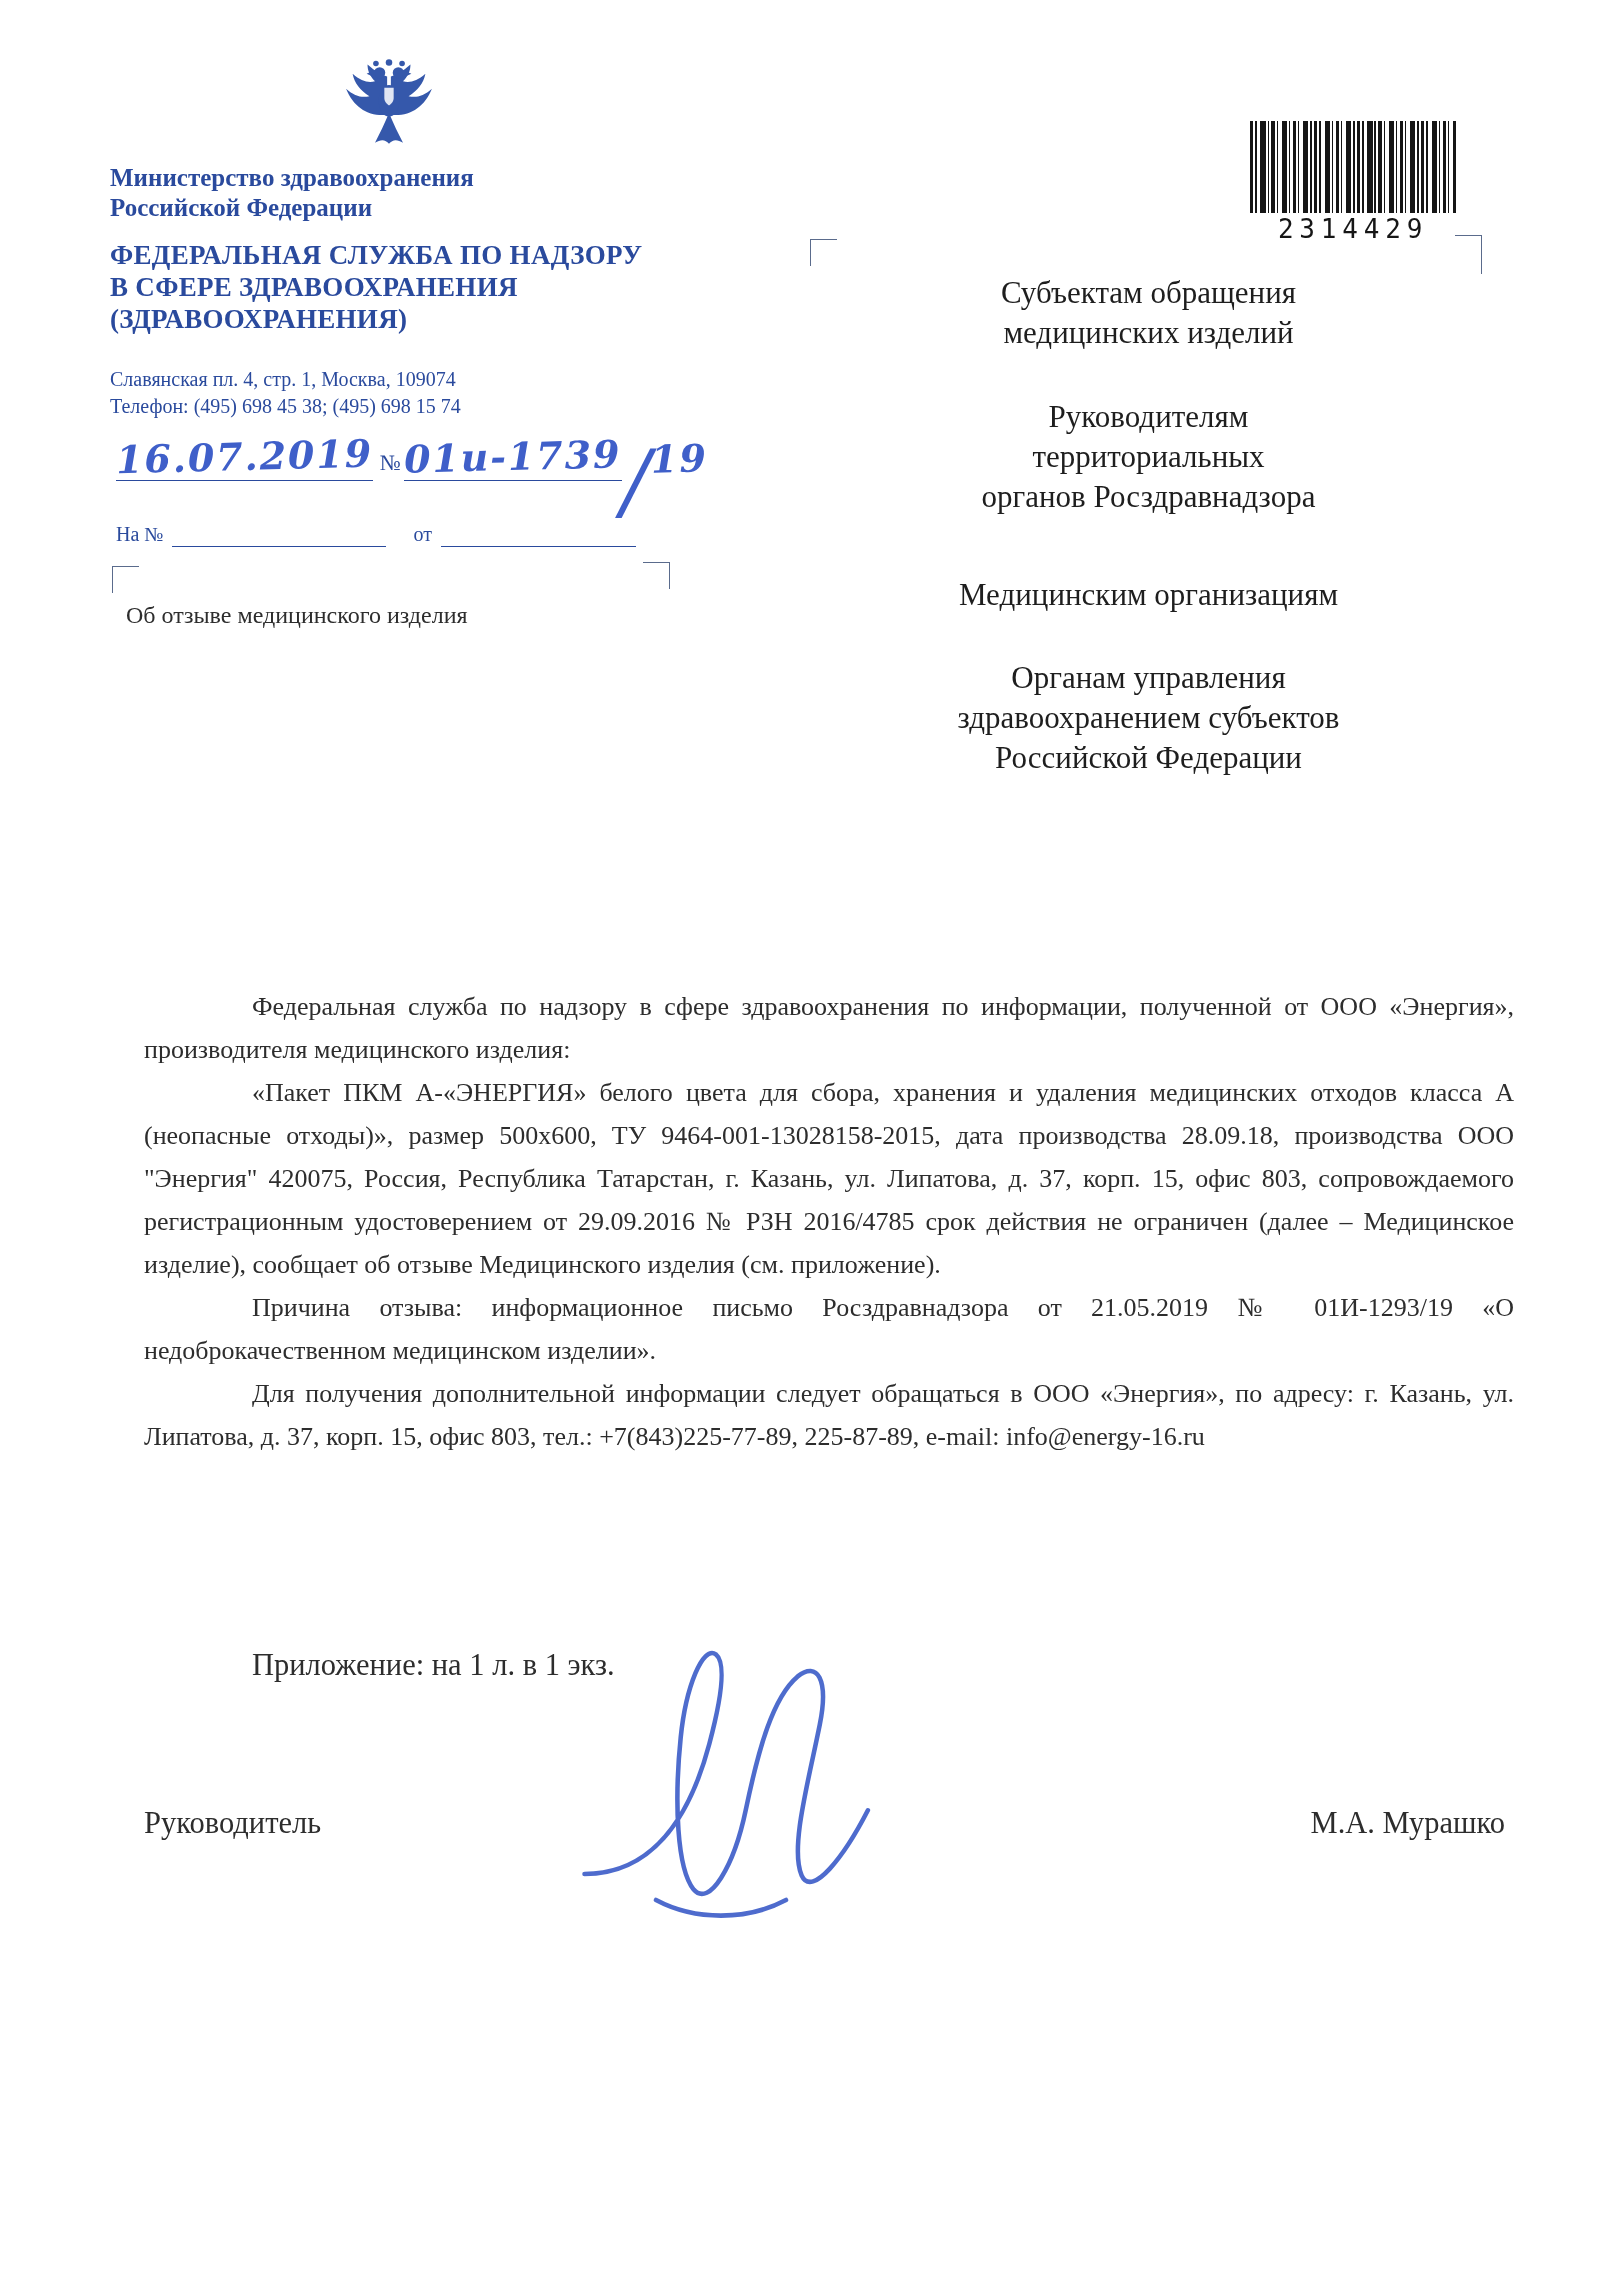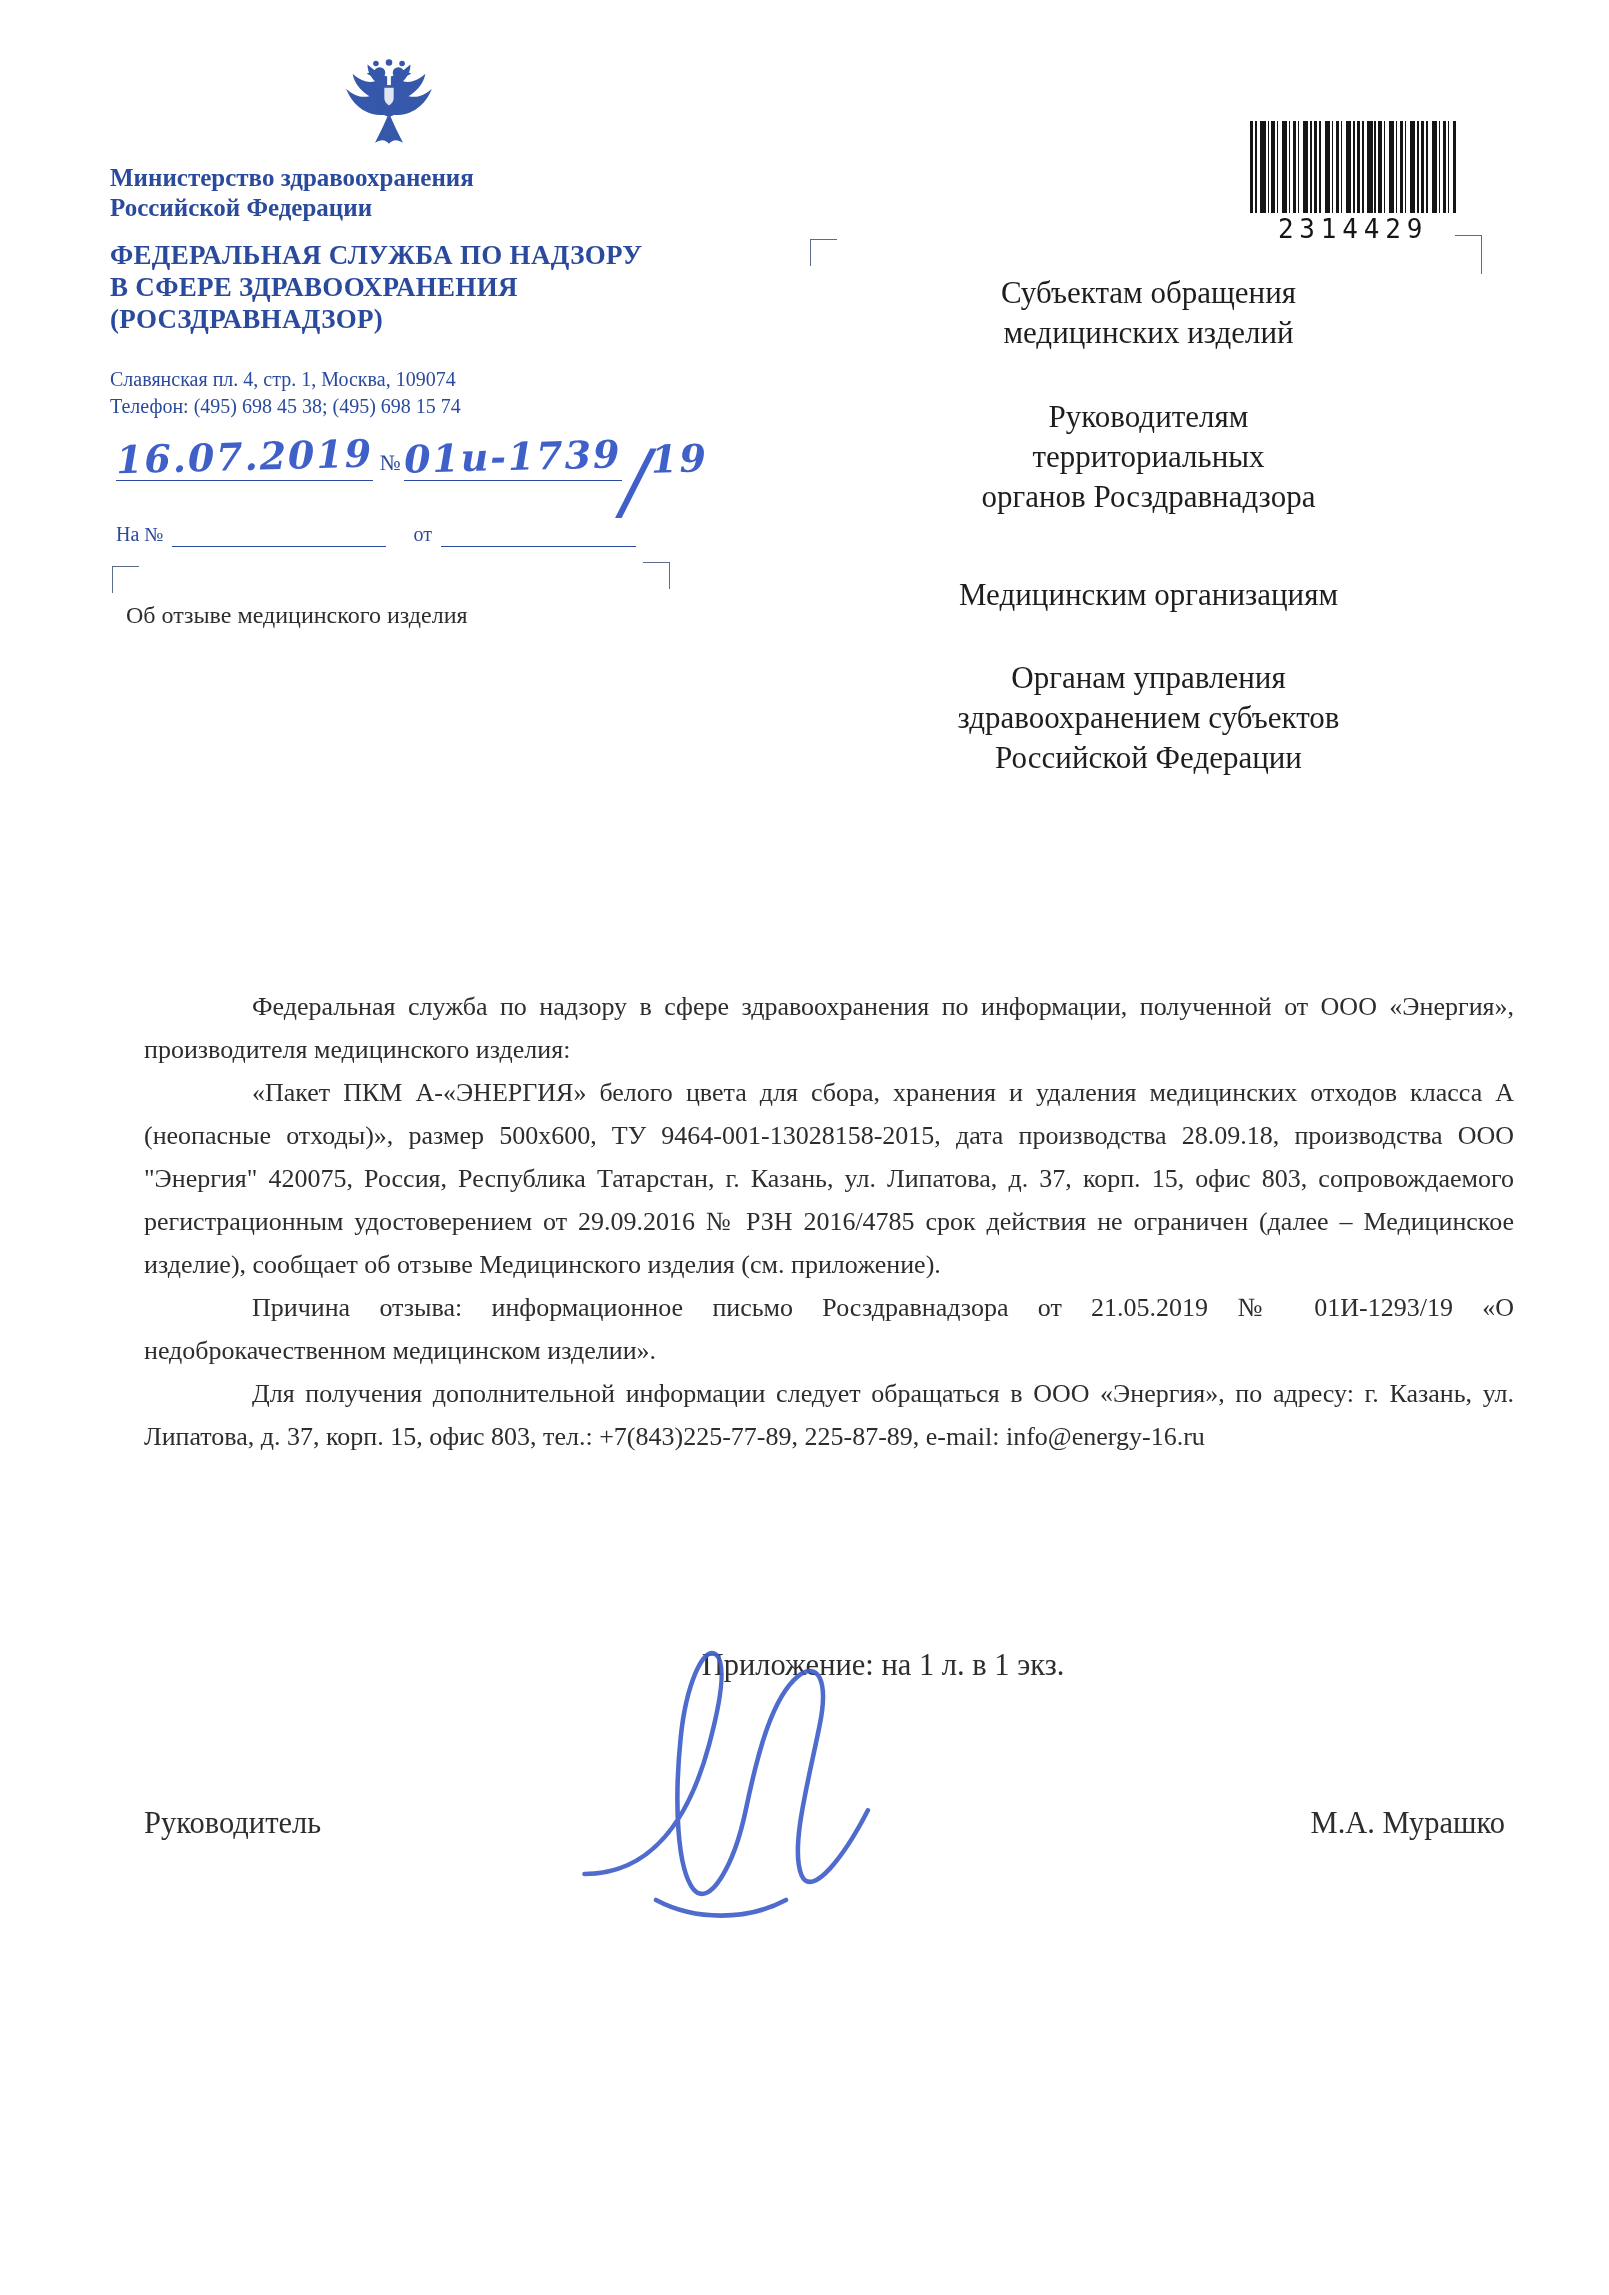--- a/index.html
+++ b/index.html
@@ -70,21 +70,21 @@
   .addr-block.g1{margin-top:44px;}
   .addr-block.g2{margin-top:58px;}
   .addr-block.g3{margin-top:43px;}
 
   
   .body-text{position:absolute;left:144px;top:985px;width:1370px;font-size:26px;
              line-height:43px;color:var(--ink);text-align:justify;}
   .body-text p{text-indent:108px;margin:0;}
 
   .attachment{position:absolute;left:144px;top:1648px;width:1370px;font-size:30.5px;
-              color:var(--ink);text-indent:108px;text-align:center;}
+              color:var(--ink);text-indent:108px;}
 
   .signer-title{position:absolute;left:144px;top:1806px;font-size:30.5px;color:var(--ink);}
   .signer-name{position:absolute;right:105px;top:1806px;font-size:30.5px;color:var(--ink);}
   .sig{position:absolute;left:539px;top:1627px;}
 </style>
 </head>
 <body>
 
 <div class="page">
 
@@ -106,21 +106,21 @@
     </svg>
 
     <div class="ministry">
       <div>Министерство здравоохранения</div>
       <div>Российской Федерации</div>
     </div>
 
     <div class="service">
       <div>ФЕДЕРАЛЬНАЯ СЛУЖБА ПО НАДЗОРУ</div>
       <div>В СФЕРЕ ЗДРАВООХРАНЕНИЯ</div>
-      <div>(РОСЗДРАВНАДЗОР)</div>
+      <div>(ЗДРАВООХРАНЕНИЯ)</div>
     </div>
 
     <div class="contact">
       <div>Славянская пл. 4, стр. 1, Москва, 109074</div>
       <div>Телефон: (495) 698 45 38; (495) 698 15 74</div>
     </div>
   </div>
 
   <div class="date-row">
     <span class="seg date">

